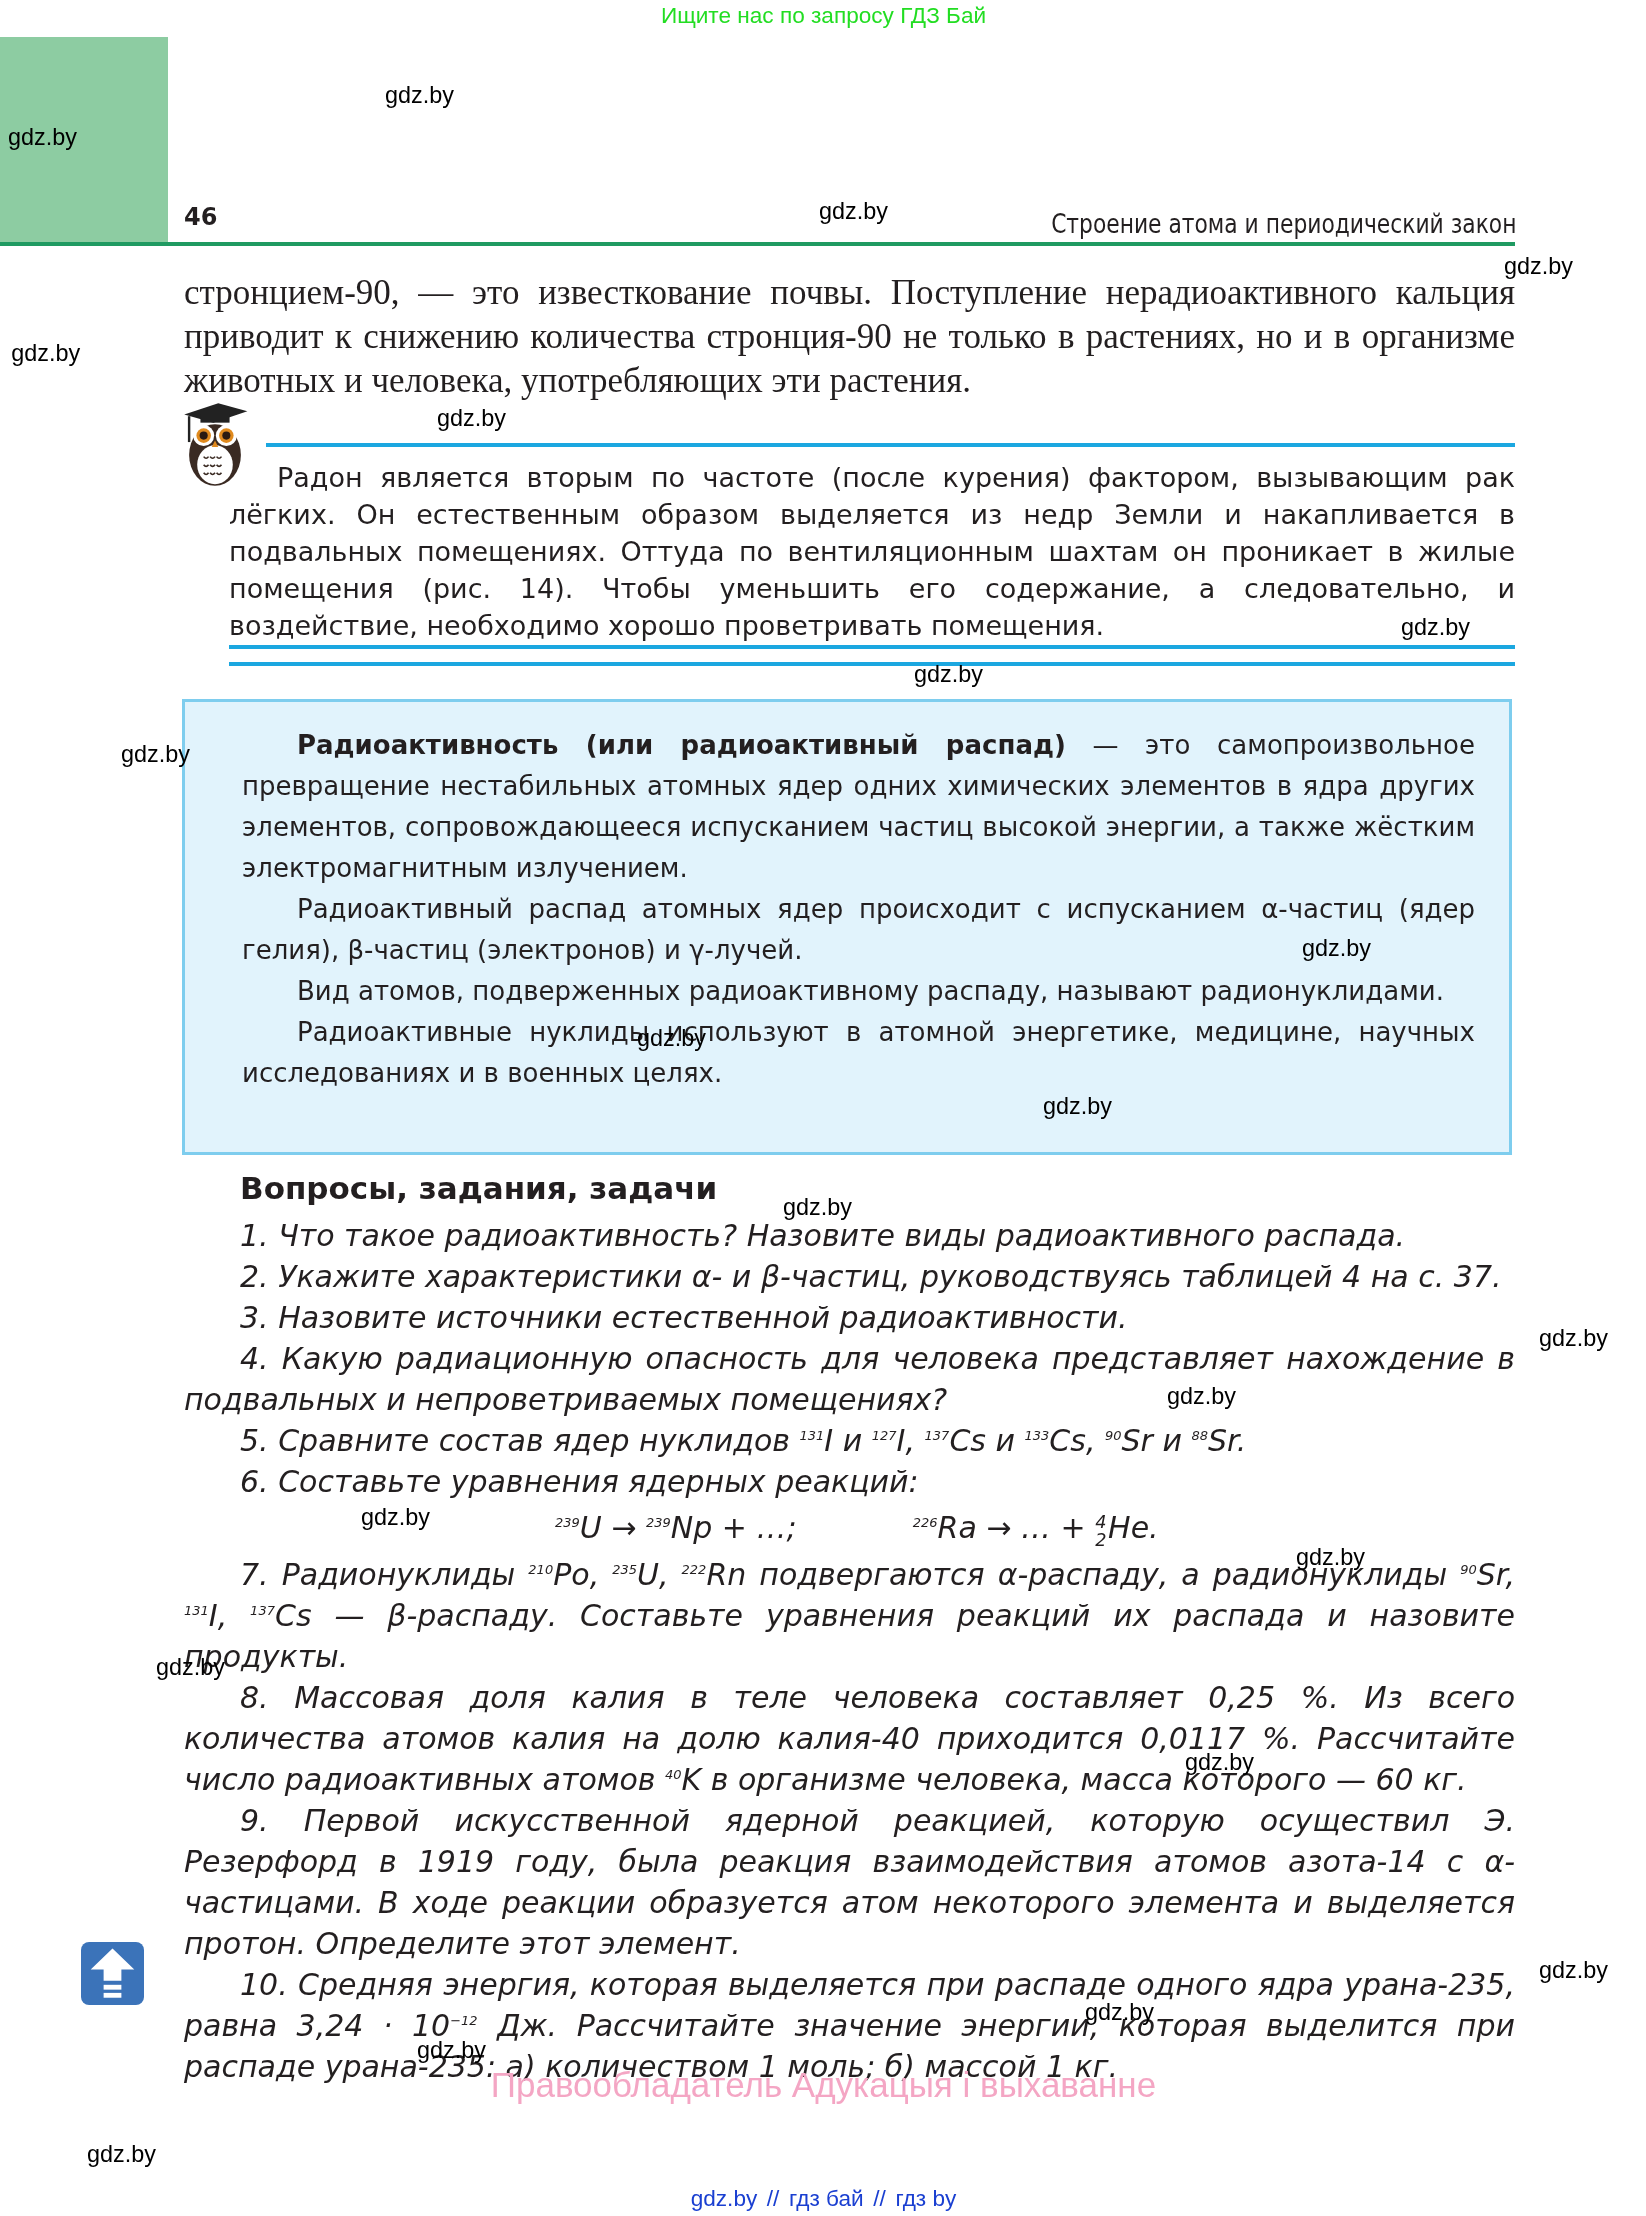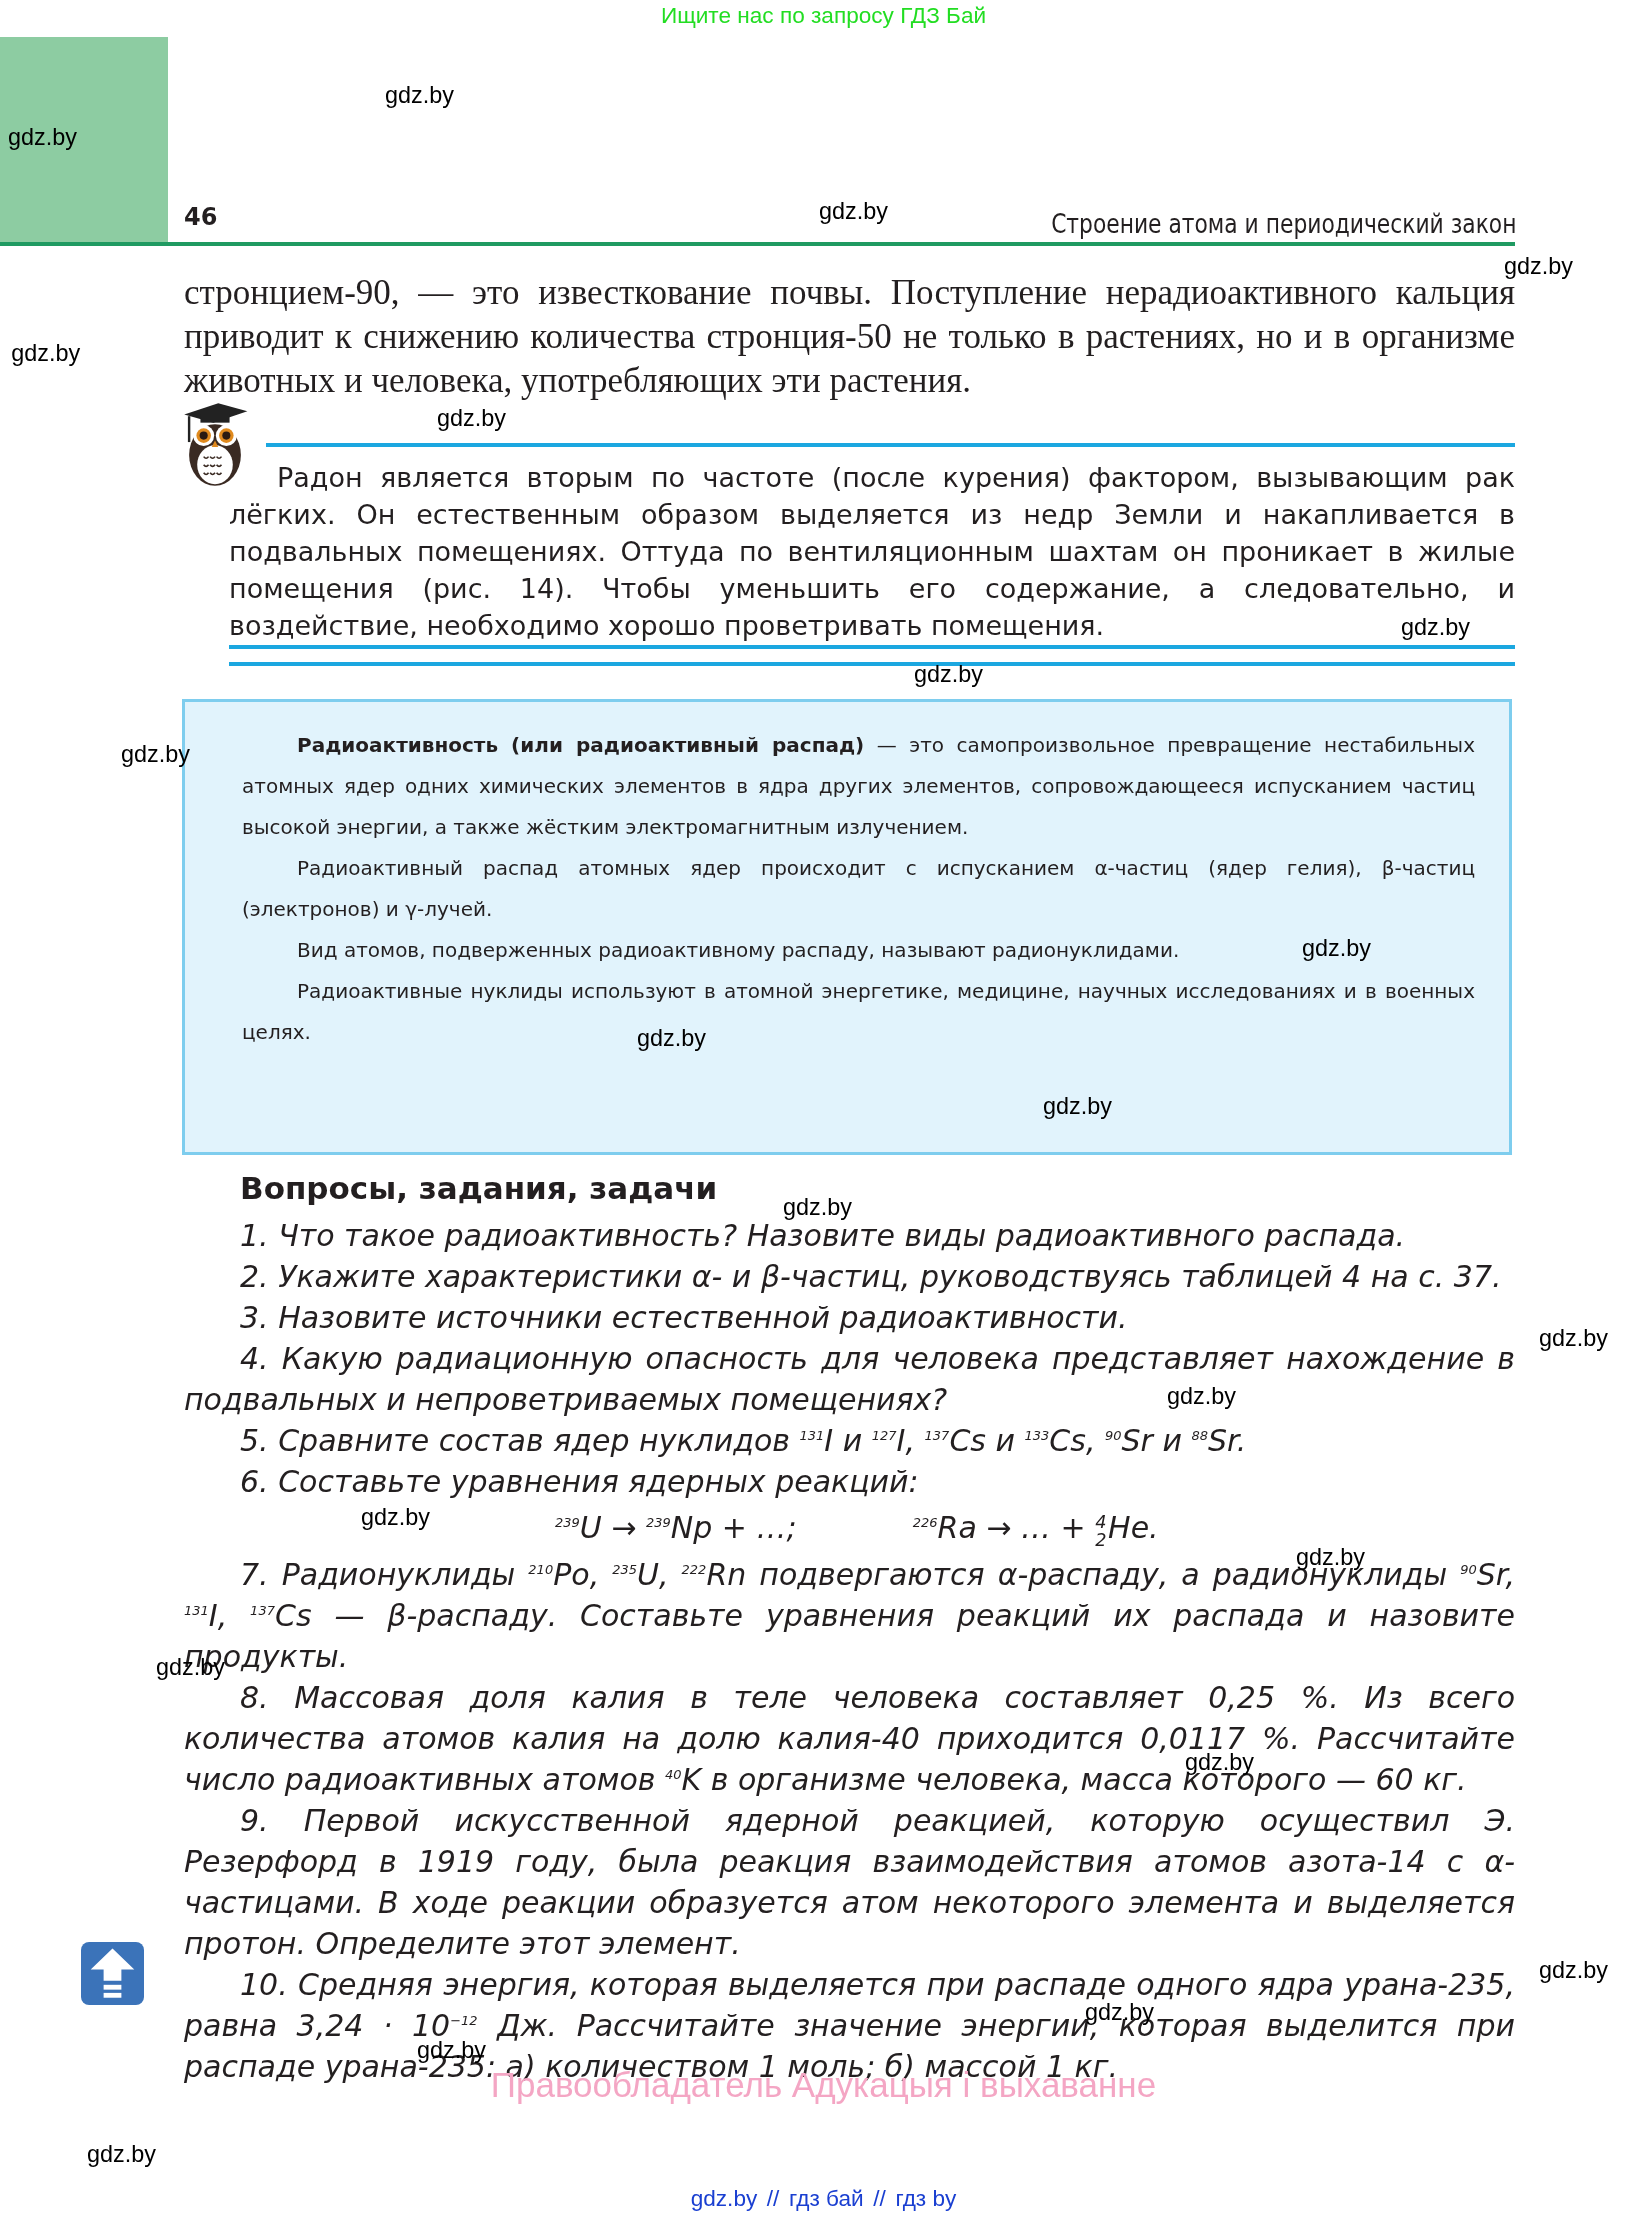--- a/index.html
+++ b/index.html
@@ -23,21 +23,21 @@
     .note-text {
       left: 229px; top: 459px; width: 1286px; font-size: 27px; line-height: 37px;
       text-align: justify; color: #231f20; transform: scaleX(1); 
     }
     .note-text p { margin: 0; text-indent: 48px; }
     .def-box {
       left: 182px; top: 699px; width: 1330px; height: 456px; background: #e1f3fc;
       border: 3.2px solid #7ecdee; box-sizing: border-box;
     }
     .def-text {
-      left: 242px; top: 725px; width: 1233px; font-size: 20px; line-height: 41px;
+      left: 242px; top: 725px; width: 1233px; font-size: 26px; line-height: 41px;
       text-align: justify; color: #231f20;
     }
     .def-text p { margin: 0; text-indent: 55px; }
     .def-text b { font-weight: bold; }
     .q-title { left: 240px; top: 1170px; font-size: 31px; font-weight: bold; color: #231f20; }
     .questions {
       left: 184px; top: 1215px; width: 1331px; font-size: 30px; line-height: 41px;
       text-align: justify; color: #231f20;
     }
     .questions p { margin: 0; text-indent: 56px; font-style: italic; }
@@ -53,21 +53,21 @@
 </head>
 <body>
 
 <div class="abs top-banner">Ищите нас по запросу ГДЗ Бай</div>
 
 <div class="abs green-tab"></div>
 <div class="abs header-rule"></div>
 <div class="abs page-num">46</div>
 <div class="abs chapter-title">Строение атома и периодический закон</div>
 
-<div class="abs serif-para">стронцием-90, — это известкование почвы. Поступление нерадиоактивного кальция приводит к снижению количества стронция-50 не только в растениях, но и в организме животных и человека, употребляющих эти растения.</div>
+<div class="abs serif-para">стронцием-90, — это известкование почвы. Поступление нерадиоактивного кальция приводит к снижению количества стронция-90 не только в растениях, но и в организме животных и человека, употребляющих эти растения.</div>
 
 <div class="abs owl">
   <svg width="68" height="89" viewBox="0 0 84 110">
     <ellipse cx="42" cy="68" rx="32" ry="38" fill="#3a2a22"></ellipse>
     <ellipse cx="42" cy="80" rx="22" ry="24" fill="#ffffff"></ellipse>
     <circle cx="28" cy="44" r="13" fill="#ffffff"></circle>
     <circle cx="56" cy="44" r="13" fill="#ffffff"></circle>
     <circle cx="28" cy="44" r="9" fill="#e08a1e"></circle>
     <circle cx="56" cy="44" r="9" fill="#e08a1e"></circle>
     <circle cx="28" cy="44" r="5" fill="#2a1a12"></circle>

